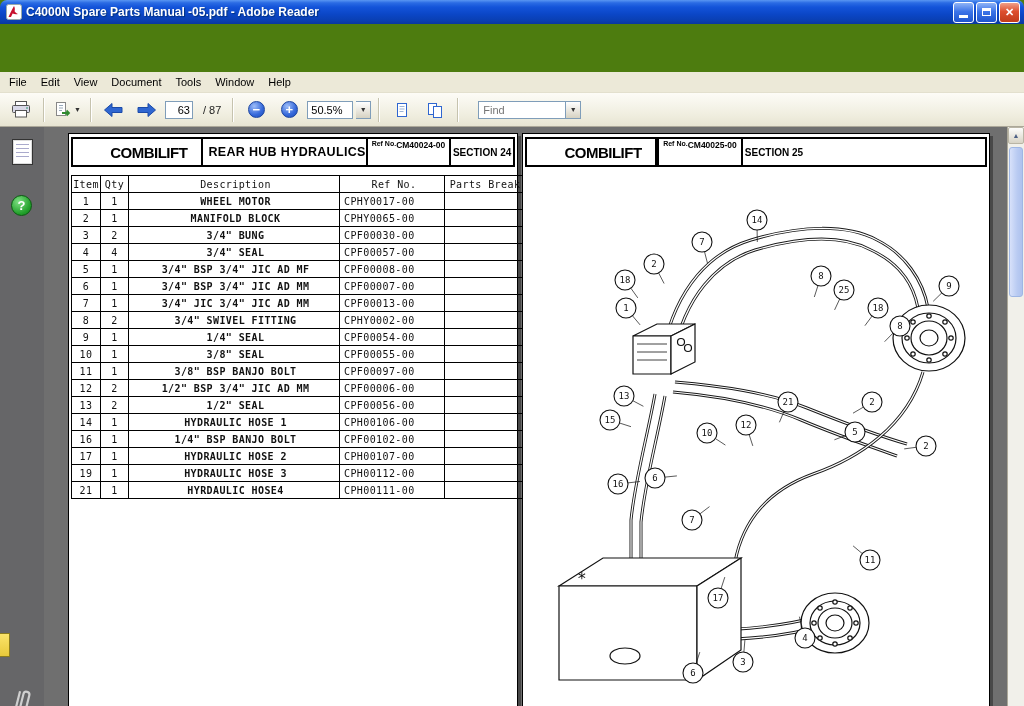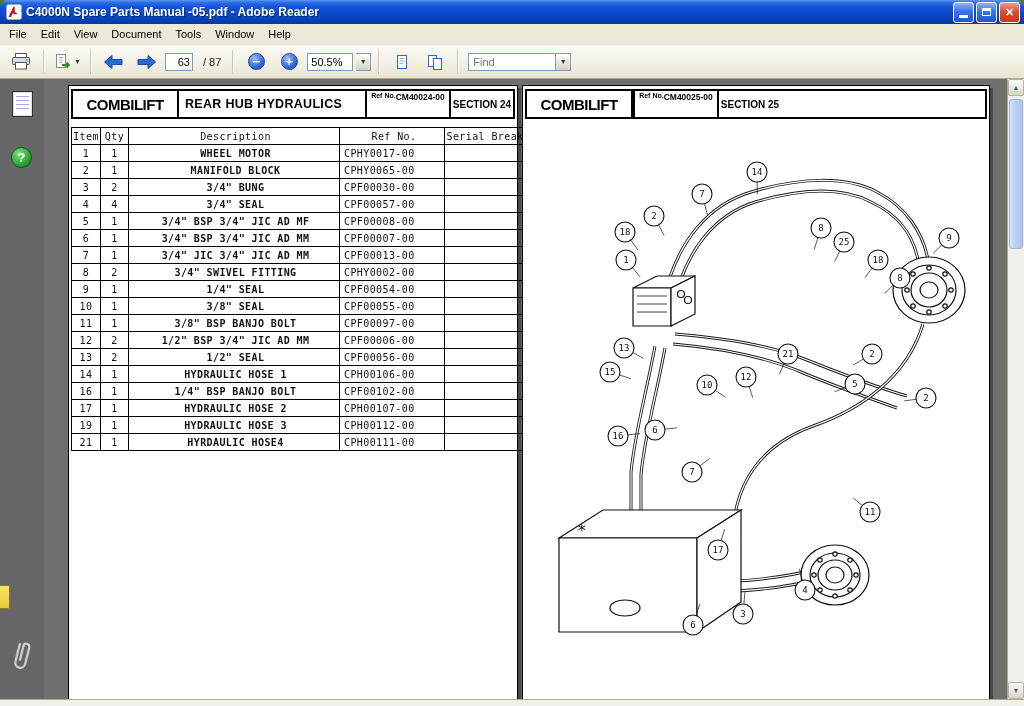--- a/index.html
+++ b/index.html
@@ -13,38 +13,38 @@
   .titlebar .title{color:#fff;font-weight:bold;font-size:12px;text-shadow:1px 1px 1px #00317E;flex:1;white-space:nowrap;overflow:hidden;}
   .win-buttons{display:flex;gap:2px;}
   .win-btn{width:21px;height:21px;border-radius:3px;border:1px solid #fff;box-sizing:border-box;
     display:flex;align-items:center;justify-content:center;color:#fff;font-size:11px;font-weight:bold;cursor:default;}
   .win-btn.minb,.win-btn.maxb{background:linear-gradient(180deg,#8FB4F6,#3C74E8 45%,#1F55CE);}
   .win-btn.closeb{background:linear-gradient(180deg,#F0A089,#DD4F2E 45%,#C13C1B);}
   .minb i{display:block;width:9px;height:3px;background:#fff;margin-top:9px;}
   .maxb i{display:block;width:9px;height:8px;border:1px solid #fff;border-top:3px solid #fff;box-sizing:border-box;}
 
   
-  .menubar{height:20px;background:#ECE9D8;display:flex;align-items:center;padding-left:2px;border-bottom:1px solid #E3E0CE;}
+  .menubar{height:20px;background:#ECE9D8;display:flex;align-items:center;padding-left:2px;border-bottom:1px solid #E3E0CE;margin-top:48px;}
   .menu-item{font-size:11px;color:#000;padding:2px 7px;}
 
   
   .toolbar{height:33px;background:linear-gradient(180deg,#FDFCF7,#EFEDDE 70%,#E7E4D2);border-bottom:1px solid #ACA899;
     display:flex;align-items:center;padding:0 6px;gap:3px;}
   .tsep{width:1px;height:24px;background:#C6C3AE;border-right:1px solid #fff;margin:0 4px;}
   .tbtn{height:26px;min-width:26px;display:flex;align-items:center;justify-content:center;border-radius:3px;padding:0 2px;}
   .drop{font-size:7px;color:#333;margin-left:2px;}
   .round-btn{width:17px;height:17px;border-radius:50%;color:#fff;font-weight:bold;font-size:13px;line-height:15px;text-align:center;
     background:radial-gradient(circle at 35% 28%,#9DBDF8,#3568DA 60%,#1C4FB8);border:1px solid #1B44A0;box-sizing:border-box;}
   .xp-input{border:1px solid #7F9DB9;background:#fff;height:18px;font-size:11px;font-family:"Liberation Sans",sans-serif;box-sizing:border-box;}
   .page-box{width:28px;text-align:right;}
   .page-total{font-size:11px;color:#222;margin:0 4px 0 7px;}
   .zoom-box{width:46px;padding:0 3px;display:flex;align-items:center;font-size:11px;background:#fff;border:1px solid #7F9DB9;height:18px;box-sizing:border-box;}
   .mini-drop{width:15px;height:18px;border:1px solid #7F9DB9;border-left:none;background:linear-gradient(#fff,#D6D2C2);
     display:flex;align-items:center;justify-content:center;font-size:7px;color:#333;box-sizing:border-box;}
-  .find-wrap{display:flex;align-items:flex-start;margin-left:2px;}
+  .find-wrap{display:flex;align-items:flex-start;margin-left:12px;}
   .find-input{width:88px;padding:0 4px;color:#555;}
 
   
   .content{height:620px;display:flex;background:#6F6F6F;}
   .nav-sidebar{width:44px;position:relative;background:#666668;flex:0 0 auto;}
   .pages-icon{position:absolute;left:12px;top:12px;width:19px;height:24px;background:#fff;border:1px solid #333;
     box-shadow:inset 0 0 0 1px #ddd;}
   .pages-icon::after{content:"";display:block;margin:4px 3px;height:14px;
     background:repeating-linear-gradient(#aac 0 1px,transparent 1px 4px);}
   .help-icon{position:absolute;left:11px;top:68px;width:21px;height:21px;border-radius:50%;
@@ -52,21 +52,21 @@
     display:flex;align-items:center;justify-content:center;border:1px solid #0A5C11;box-sizing:border-box;}
   .note-icon{position:absolute;left:0;top:506px;width:9px;height:22px;background:linear-gradient(#FBE46A,#E8C93B);border:1px solid #8A7A1E;border-left:none;}
   .clip-icon{position:absolute;left:10px;bottom:22px;}
 
   .doc-area{flex:1;position:relative;overflow:hidden;background:#6F6F6F;}
   .page{position:absolute;top:6px;background:#fff;border:1px solid #000;box-shadow:3px 3px 0 rgba(0,0,0,.35);box-sizing:border-box;}
   .left-page{left:24px;width:450px;height:640px;}
   .right-page{left:478px;width:468px;height:640px;}
 
   
-  .page-head{display:flex;border:2px solid #000;height:26px;align-items:stretch;margin:3px 2px 0 2px;}
+  .page-head{display:flex;border:2px solid #000;height:26px;align-items:stretch;margin:3px 2px 0 2px;padding-left:24px;}
   .ph-brand{width:104px;border-right:2px solid #000;display:flex;align-items:center;justify-content:center;
     font-weight:bold;font-size:15px;letter-spacing:-0.5px;font-family:"Liberation Sans",sans-serif;}
   .ph-title{flex:1;display:flex;align-items:center;padding-left:6px;font-weight:bold;font-size:12.5px;letter-spacing:.3px;white-space:nowrap;}
   .ph-ref{width:76px;border-left:2px solid #000;padding:1px 3px;display:flex;flex-direction:row;justify-content:center;}
   .ph-ref .lbl{font-size:7px;font-weight:bold;line-height:8px;}
   .ph-ref .val{font-size:8.5px;font-weight:bold;line-height:10px;}
   .ph-sec{width:62px;border-left:2px solid #000;display:flex;align-items:center;justify-content:center;font-size:10px;font-weight:bold;white-space:nowrap;}
 
   
   table.parts{border-collapse:collapse;margin:8px 2px 0 2px;table-layout:fixed;width:442px;
@@ -218,21 +218,21 @@
           </span>
           <span class="ph-sec">SECTION 24</span>
         </div>
         <table class="parts">
           <thead>
               <tr id="parts-head">
                 <th class="c0">Item</th>
                 <th class="c1">Qty</th>
                 <th class="c2">Description</th>
                 <th class="c3">Ref No.</th>
-                <th class="c4">Serial Break</th>
+                <th class="c4">Parts Break</th>
               </tr>
             </thead>
           <tbody id="parts-tbody">
               <tr>
                 <td class="c0">1</td>
                 <td class="c1">1</td>
                 <td class="c2">WHEEL MOTOR</td>
                 <td class="c3">CPHY0017-00</td>
                 <td class="c4"></td>
               </tr>

